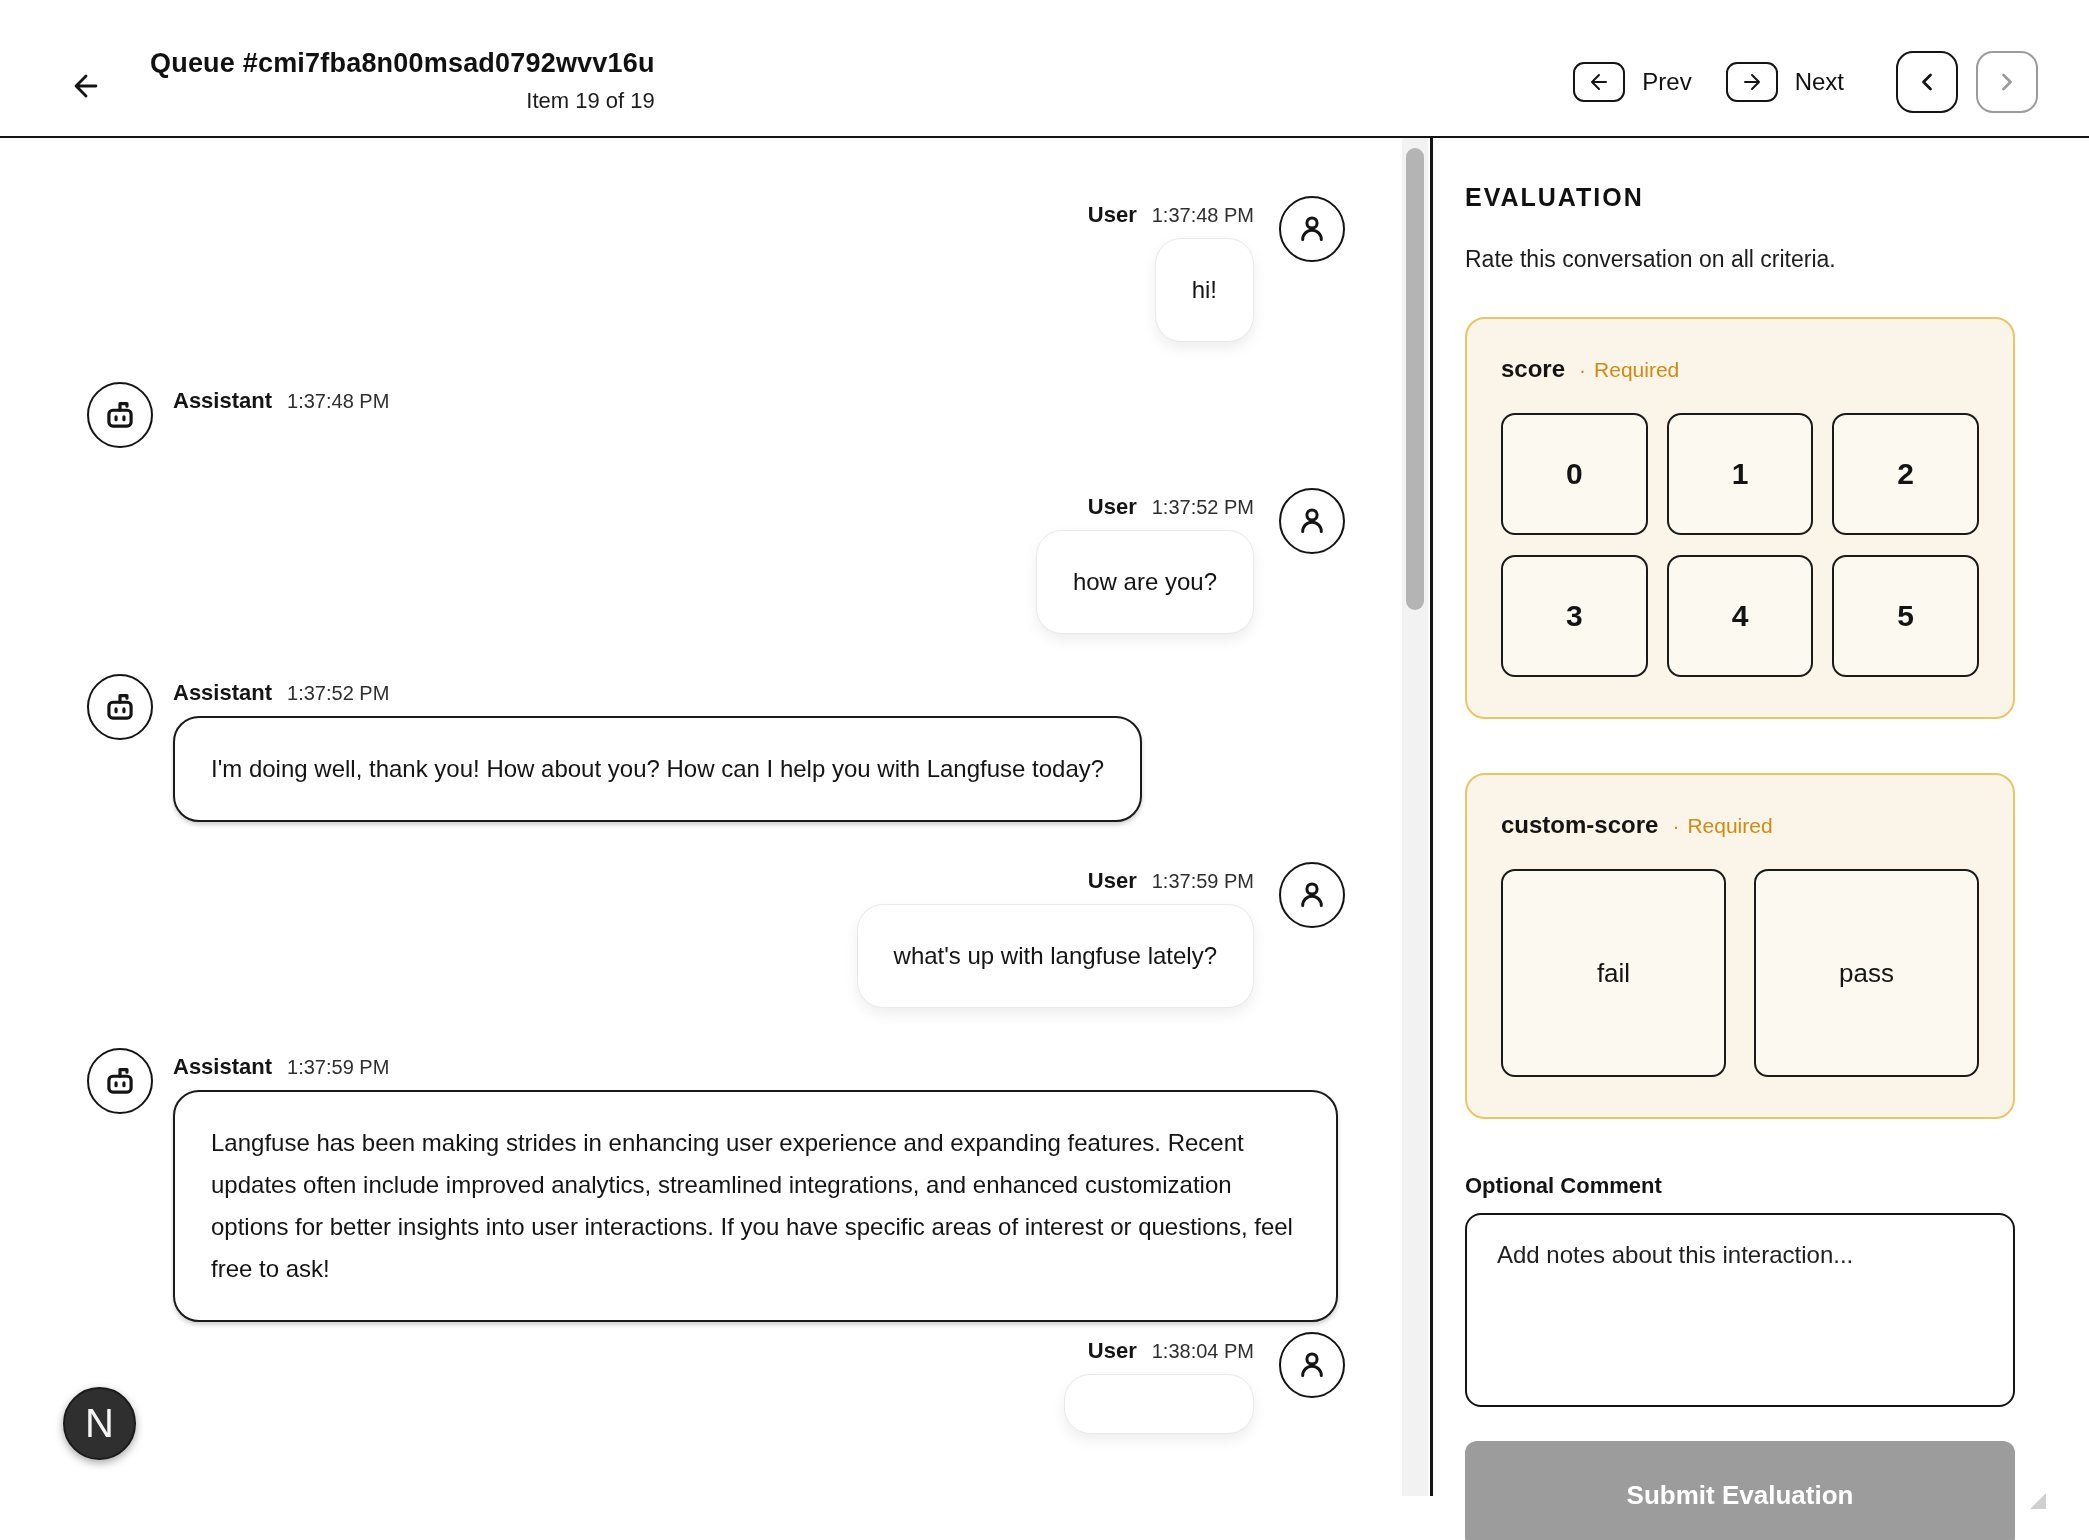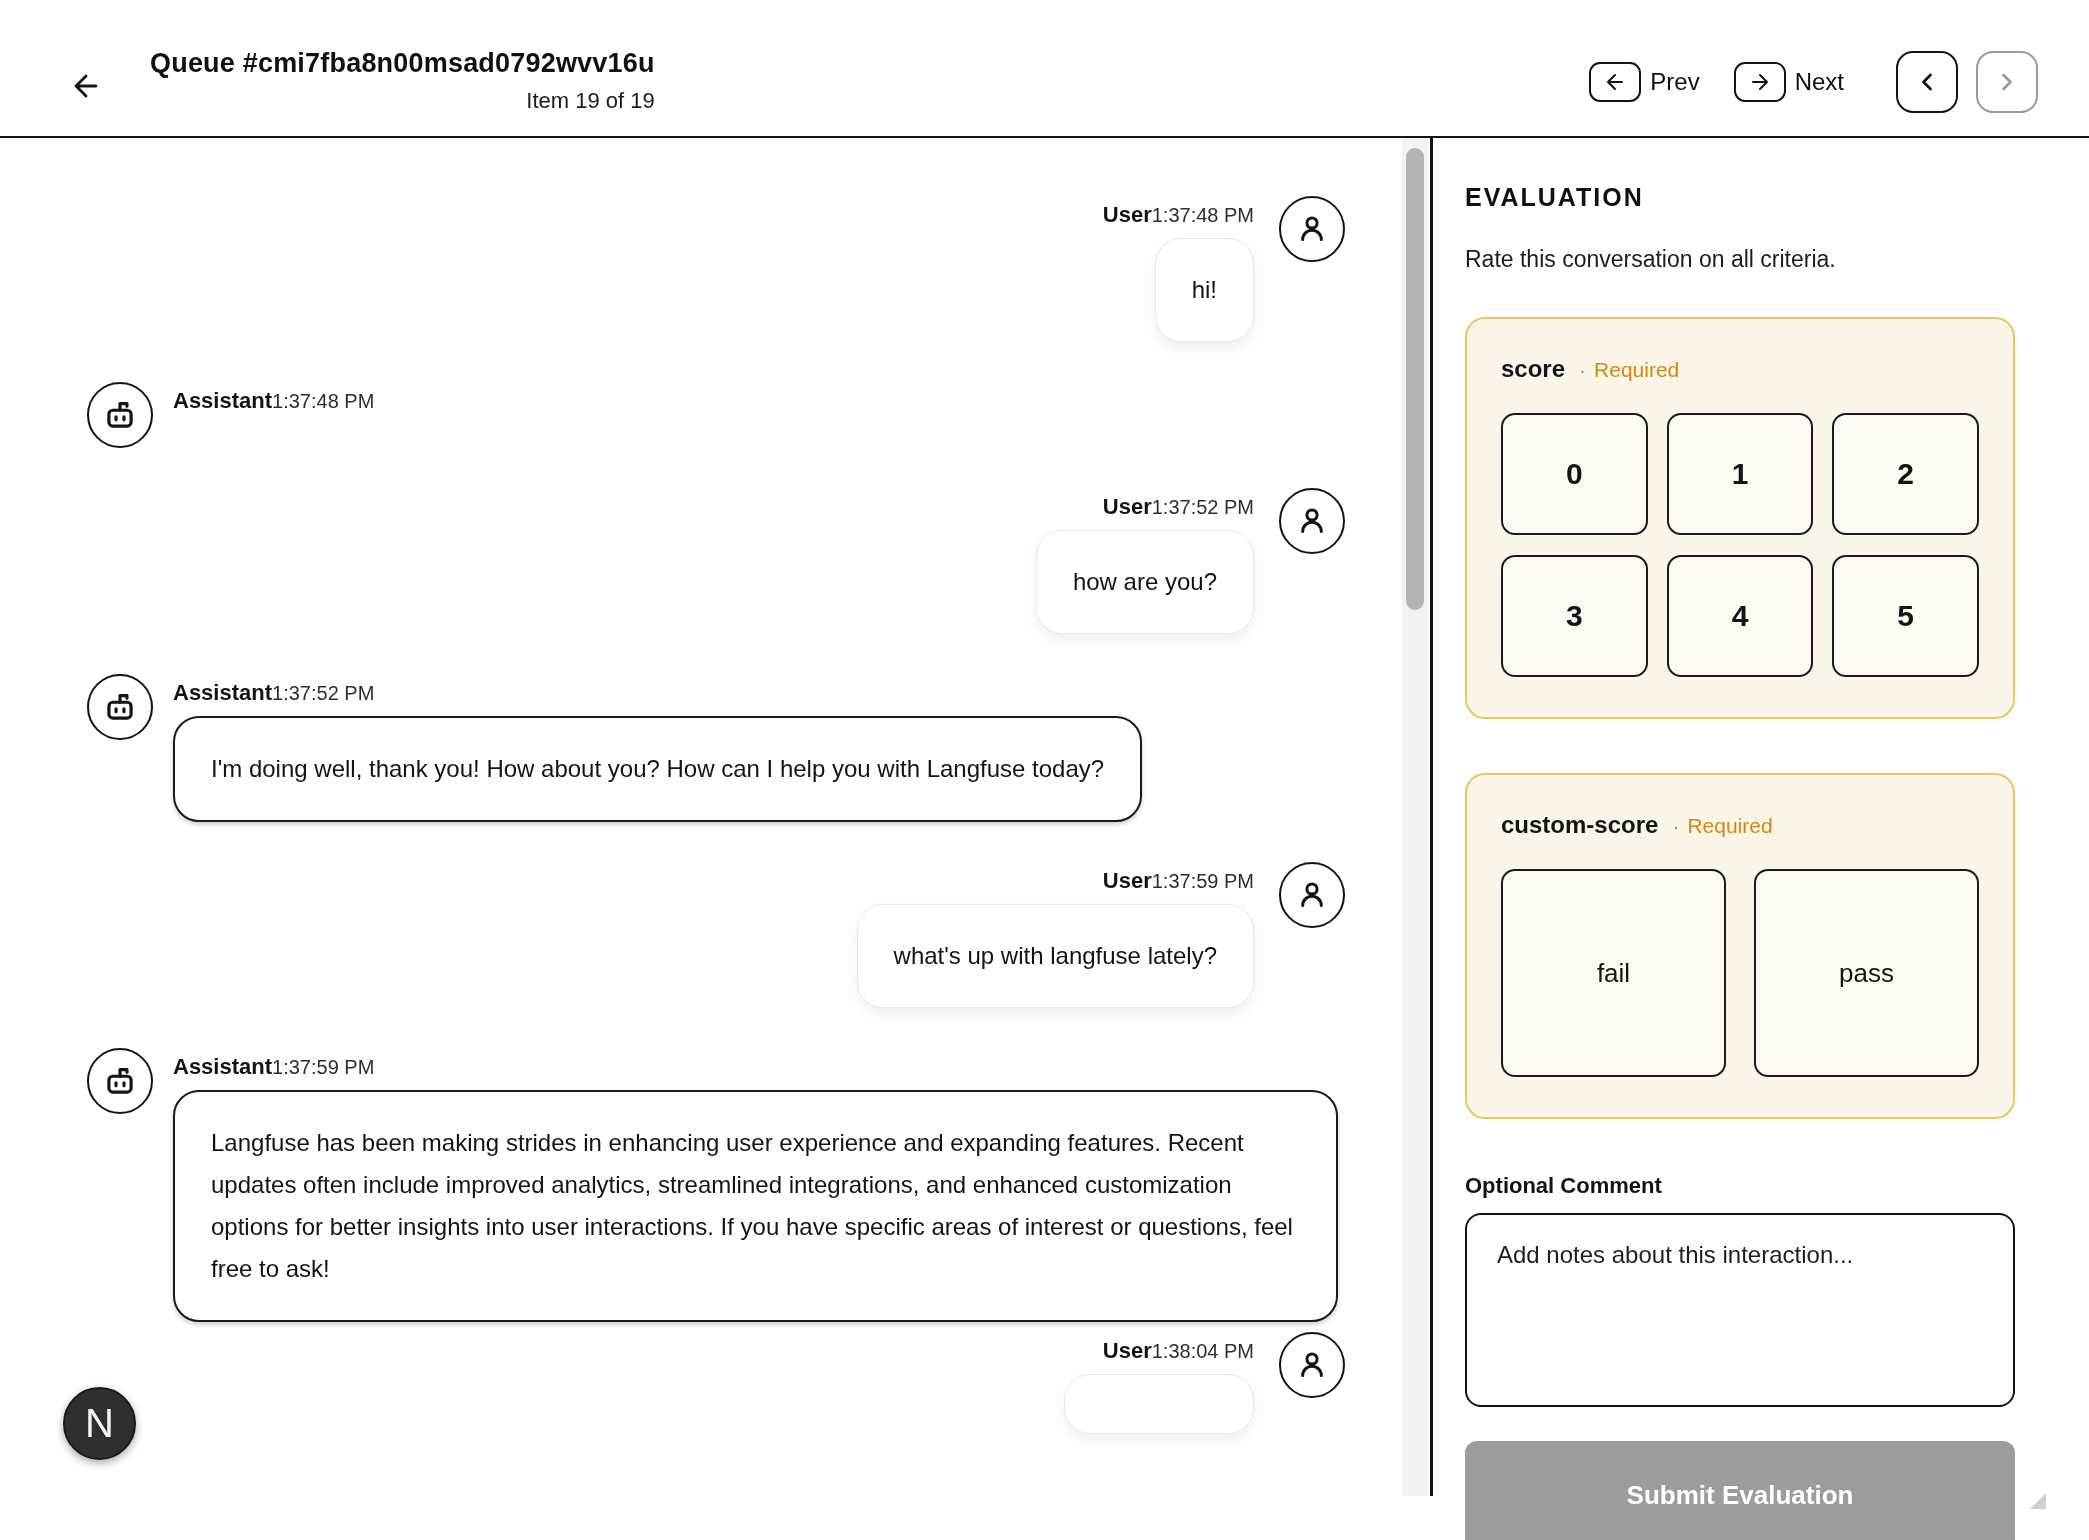--- a/index.html
+++ b/index.html
@@ -6,39 +6,39 @@
   html,body { width:2089px; height:1540px; background:#ffffff; font-family:"Liberation Sans", sans-serif; color:#141414; overflow:hidden; }
 
   
   .header { position:absolute; top:0; left:0; width:2089px; height:138px; background:#fff; border-bottom:2px solid #141414;text-align:right; }
   .back-btn { position:absolute; left:62px; top:62px; width:48px; height:48px; background:none; border:none; cursor:pointer; display:flex; align-items:center; justify-content:center; color:#141414; }
   .title-block { position:absolute; left:150px; top:48px; }
   .page-title { font-size:27px; font-weight:700; letter-spacing:.2px; color:#111; }
   .page-subtitle { margin-top:9px; font-size:22px; font-weight:400; color:#1c1c1c; }
   .hdr-right { position:absolute; right:51px; top:50px; height:64px; display:flex; align-items:center; }
   .nav-sm { width:52px; height:40px; border:2px solid #141414; border-radius:11px; background:#fff; display:flex; align-items:center; justify-content:center; color:#141414; cursor:pointer; flex:none; }
-  .nav-sm-label { font-size:24px; font-weight:500; margin-left:9px; color:#111; }
+  .nav-sm-label { font-size:24px; font-weight:500; margin-left:17px; color:#111; }
   .gap-a { width:34px; flex:none; }
   .gap-b { width:52px; flex:none; }
   .nav-lg { width:62px; height:62px; border:2.5px solid #141414; border-radius:17px; background:#fff; display:flex; align-items:center; justify-content:center; color:#141414; cursor:pointer; flex:none; }
   .nav-lg + .nav-lg { margin-left:18px; }
   .nav-lg.disabled { border-color:#9b9b9b; color:#9b9b9b; cursor:default; }
 
   
   .chat { position:absolute; top:138px; left:0; width:1402px; height:1358px; overflow:hidden; padding:64px 57px 0 87px; background:#fff; }
   .row { display:flex; align-items:flex-start; }
   .row + .row { margin-top:46px; }
   .row.user { justify-content:flex-end; }
   .row.last { margin-top:16px; }
   .avatar { width:66px; height:66px; flex:none; border:2.5px solid #141414; border-radius:50%; background:#fff; display:flex; align-items:center; justify-content:center; color:#141414; margin-top:-6px; }
   .row.assistant .avatar { margin-right:20px; }
   .row.user .avatar { margin-left:25px; }
   .msg-col { display:flex; flex-direction:column; min-width:0; }
   .row.user .msg-col { align-items:flex-end; }
-  .meta { display:flex; align-items:baseline; height:26px; }
+  .meta { display:flex; align-items:baseline; gap:15px; height:26px; }
   .role { font-size:22px; font-weight:700; color:#141414; }
   .time { font-size:20px; font-weight:400; color:#2e2e2e; }
   .bubble { margin-top:10px; background:#fff; border-radius:26px; padding:30px 36px; font-size:24px; line-height:1.75; color:#141414; max-width:1165px; width:max-content; }
   .row.assistant .bubble { border:2px solid #1a1a1a; box-shadow:0 3px 4px rgba(0,0,0,.18); }
   .row.user .bubble { border:1px solid #e9e9e9; box-shadow:0 6px 14px rgba(0,0,0,.07); }
   .bubble.partial { height:60px; width:190px; border-radius:26px; padding:0; }
 
   
   .scroll-track { position:absolute; top:138px; left:1402px; width:26px; height:1358px; background:#f2f2f2; }
   .scroll-thumb { position:absolute; top:10px; left:4px; width:18px; height:462px; border-radius:10px; background:#b4b4b4; }

